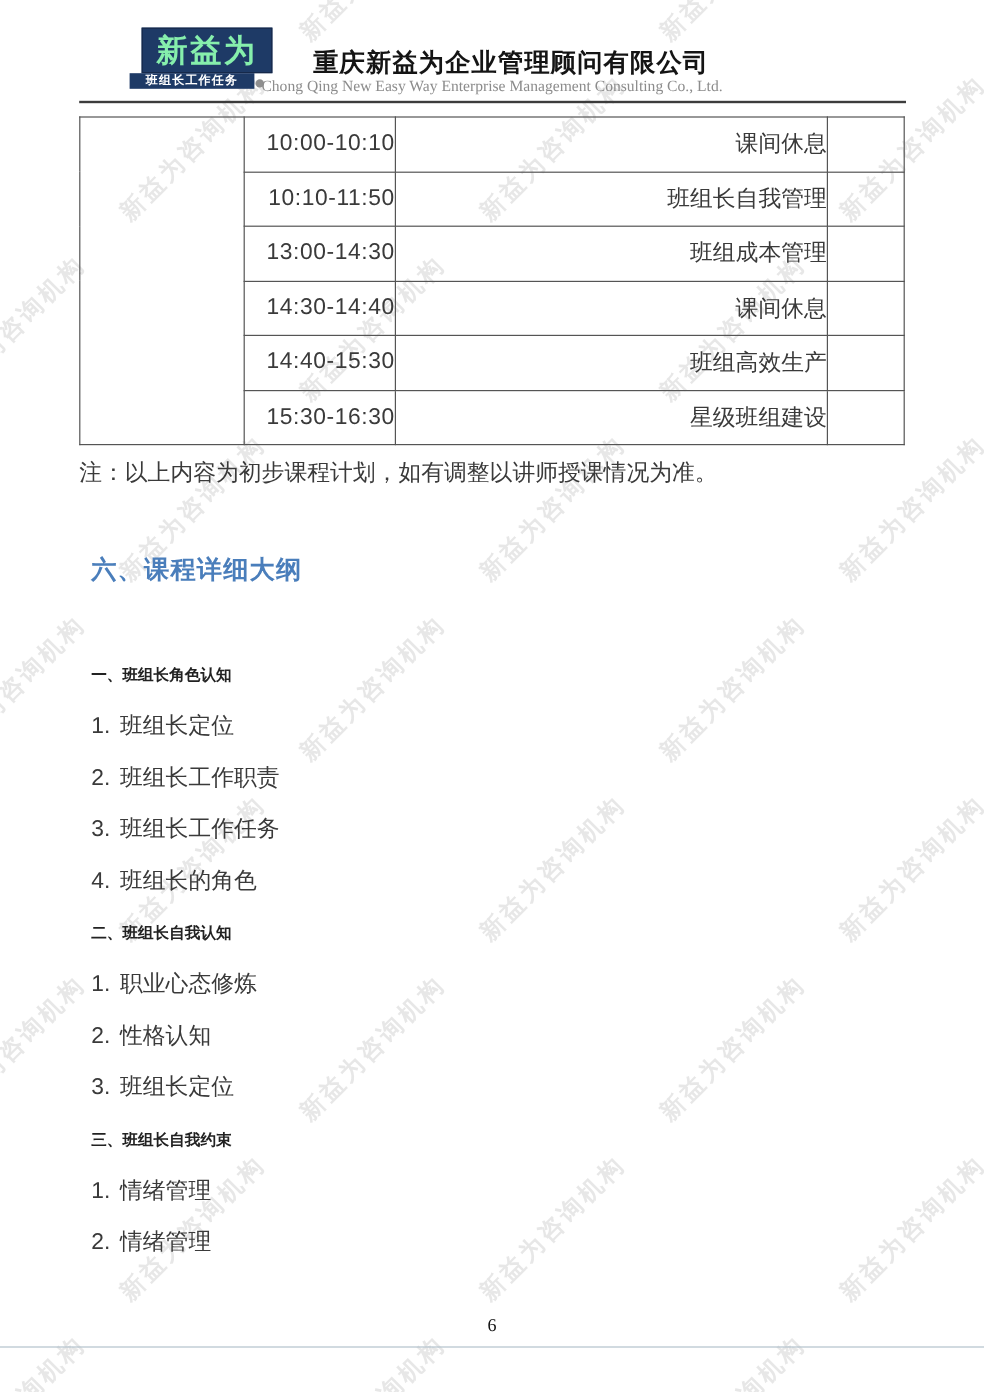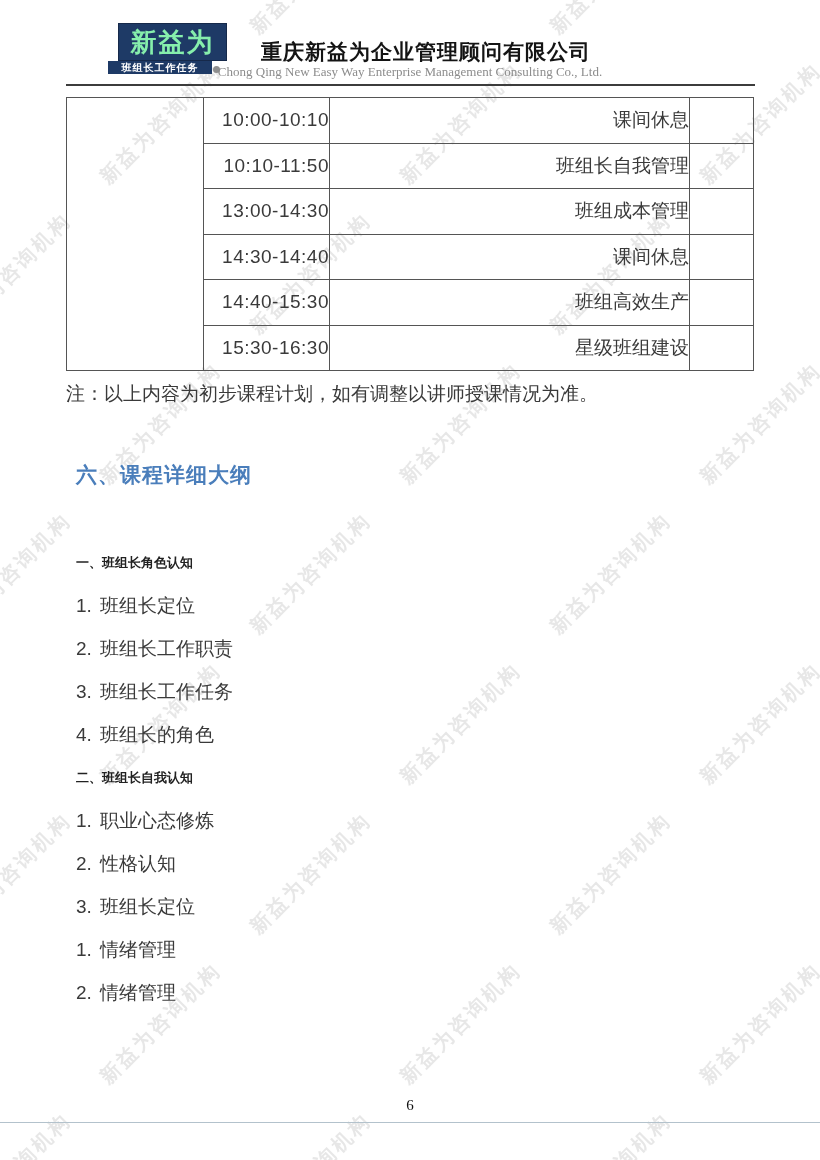--- a/index.html
+++ b/index.html
@@ -185,20 +185,21 @@
     <div class="outline-list">
         <div class="outline-heading">一、班组长角色认知</div>
         <div class="outline-item"><span class="item-num">1.</span><span>班组长定位</span></div>
         <div class="outline-item"><span class="item-num">2.</span><span>班组长工作职责</span></div>
         <div class="outline-item"><span class="item-num">3.</span><span>班组长工作任务</span></div>
         <div class="outline-item"><span class="item-num">4.</span><span>班组长的角色</span></div>
         <div class="outline-heading">二、班组长自我认知</div>
         <div class="outline-item"><span class="item-num">1.</span><span>职业心态修炼</span></div>
         <div class="outline-item"><span class="item-num">2.</span><span>性格认知</span></div>
         <div class="outline-item"><span class="item-num">3.</span><span>班组长定位</span></div>
+        <div class="outline-heading">三、班组长自我约束</div>
         <div class="outline-item"><span class="item-num">1.</span><span>情绪管理</span></div>
         <div class="outline-item"><span class="item-num">2.</span><span>情绪管理</span></div>
       </div>
 
     <div class="page-number">6</div>
     <div class="footer-rule"></div>
 
   </div>
 </div>
 

